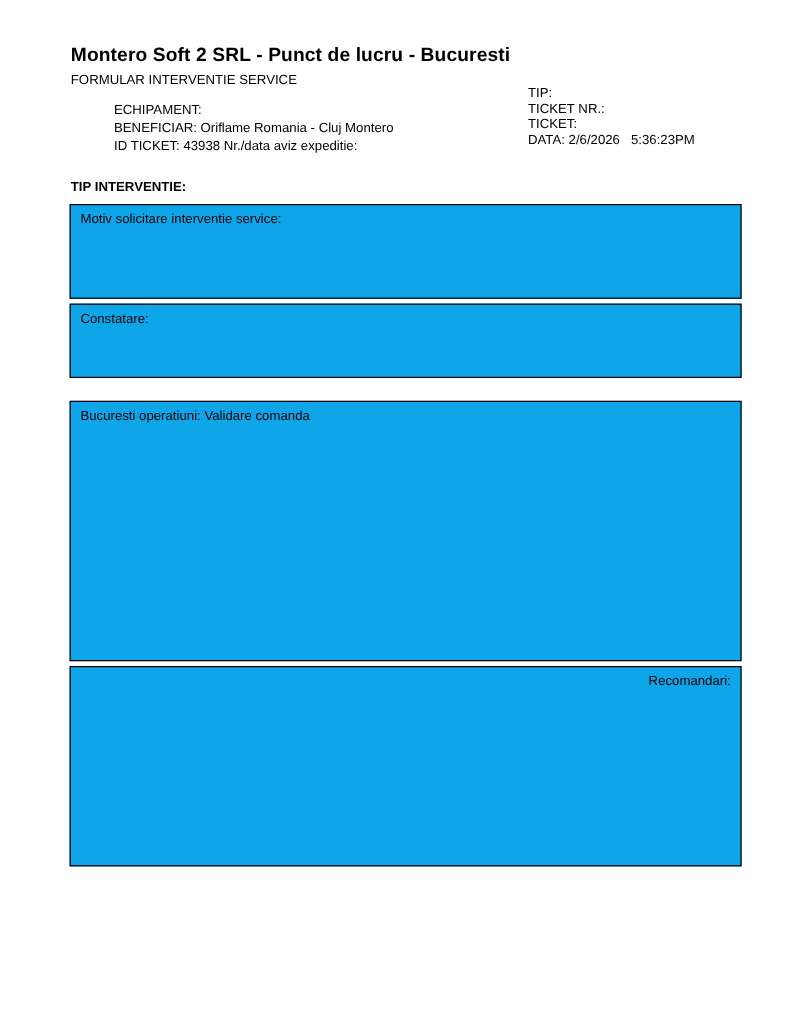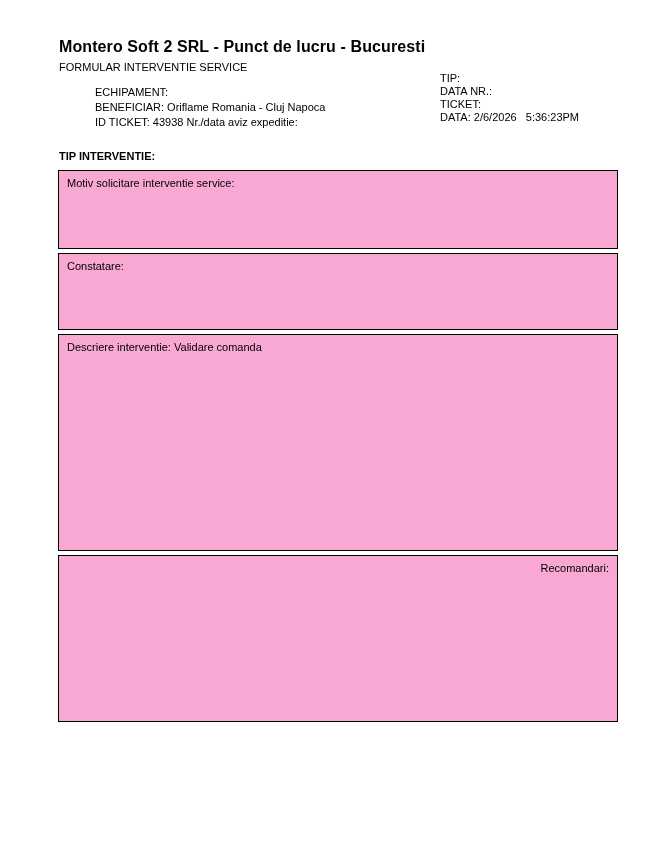--- a/index.html
+++ b/index.html
@@ -54,65 +54,65 @@
     top: 150px;
     font-size: 11px;
     font-weight: bold;
     white-space: pre;
   }
   .fbox {
     position: absolute;
     left: 58px;
     width: 560px;
     border: 1px solid #000000;
-    background: #f9a8d4;
+    background: #0ea5e9;
   }
   .fbox .box-label {
     padding: 6px 8px;
     font-size: 11px;
     white-space: pre;
   }
   .box-motiv       { top: 170px; height: 79px; }
-  .box-constatare  { top: 253px; height: 77px; }
+  .box-constatare  { top: 253px; height: 62px; }
   .box-descriere   { top: 334px; height: 217px; }
   .box-recomandari { top: 555px; height: 167px; text-align: right; }
 </style>
 </head>
 <body>
 
 <div class="page">
 
   <div class="doc-title">Montero Soft 2 SRL - Punct de lucru - Bucuresti</div>
 
   <div class="doc-subtitle">FORMULAR INTERVENTIE SERVICE</div>
 
   <div class="details-left">
     <div class="info-line">ECHIPAMENT:</div>
-    <div class="info-line">BENEFICIAR: Oriflame Romania - Cluj Napoca</div>
+    <div class="info-line">BENEFICIAR: Oriflame Romania - Cluj Montero</div>
     <div class="info-line">ID TICKET: 43938 Nr./data aviz expeditie:</div>
   </div>
 
   <div class="details-right">
     <div class="info-line">TIP:</div>
-    <div class="info-line">DATA NR.:</div>
+    <div class="info-line">TICKET NR.:</div>
     <div class="info-line">TICKET:</div>
     <div class="info-line">DATA: 2/6/2026   5:36:23PM</div>
   </div>
 
   <div class="section-label">TIP INTERVENTIE:</div>
 
   <div class="fbox box-motiv">
     <div class="box-label">Motiv solicitare interventie service:</div>
   </div>
 
   <div class="fbox box-constatare">
     <div class="box-label">Constatare:</div>
   </div>
 
   <div class="fbox box-descriere">
-    <div class="box-label">Descriere interventie: Validare comanda</div>
+    <div class="box-label">Bucuresti operatiuni: Validare comanda</div>
   </div>
 
   <div class="fbox box-recomandari">
     <div class="box-label">Recomandari:</div>
   </div>
 
 </div>
 
 </body></html>

